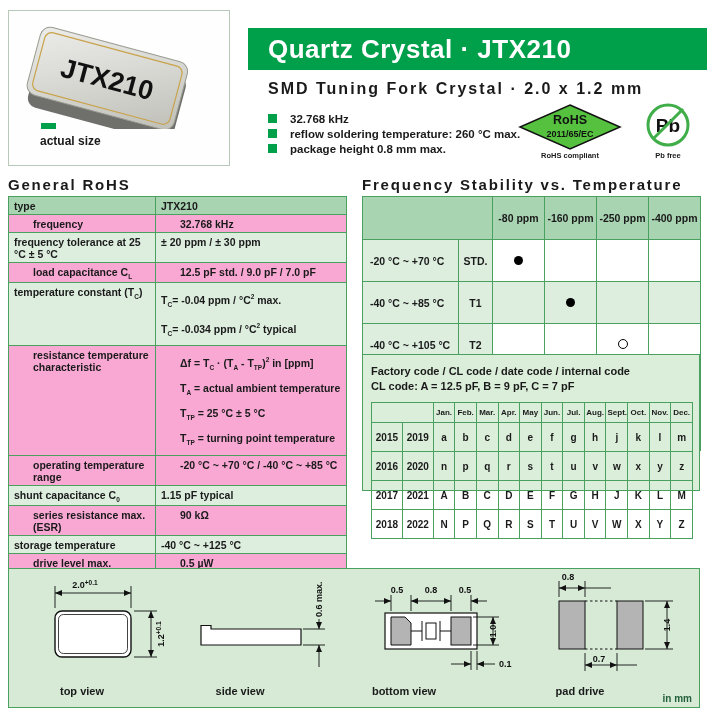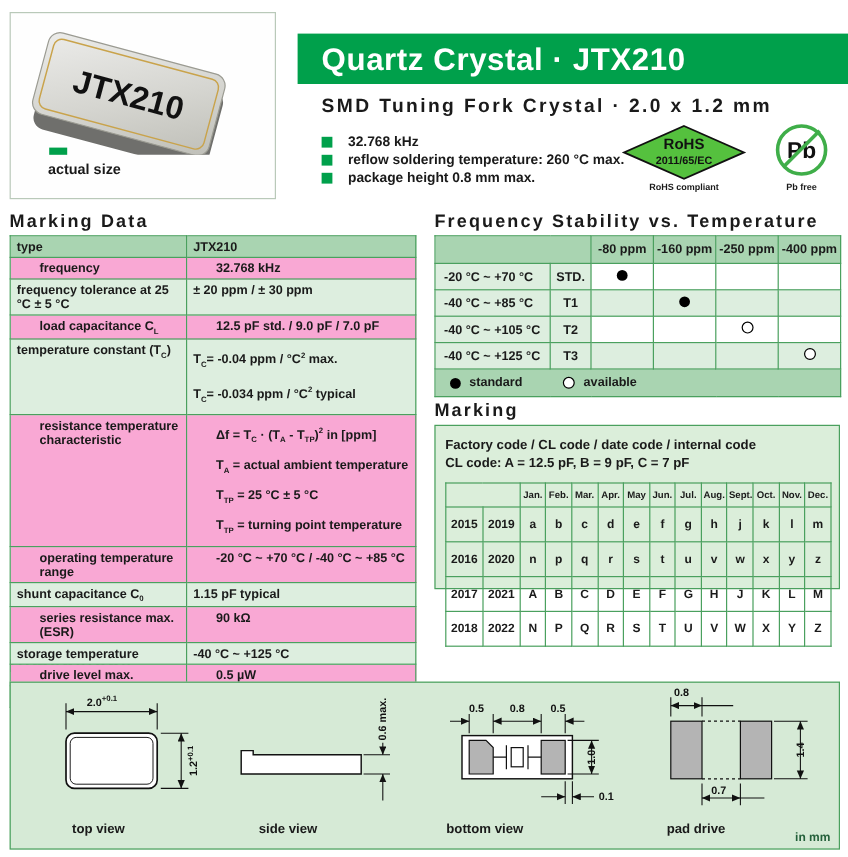--- a/index.html
+++ b/index.html
@@ -33,21 +33,21 @@
   td,th{border:1px solid var(--table-border);vertical-align:top;}
   .gd-table{position:absolute;left:8px;top:196px;width:338px;border:1.5px solid var(--table-border);}
   .gd-table td{font-size:10.5px;font-weight:bold;padding:3px 5px 2px 5px;}
   .gd-table col.c1{width:147px;} .gd-table col.c2{width:191px;}
   .shade-header td{background:var(--header-row-bg);}
   .shade-light td{background:var(--light-row-bg);}
   .shade-white td{background:#f9a8d4;padding-left:24px;}
   .gd-line{line-height:12px;} .gd-line.multi{line-height:21px;}
   sub{font-size:.62em;} sup{font-size:.62em;}
   .fs-table{position:absolute;left:362px;top:196px;width:338px;border:1.5px solid var(--table-border);}
-  .fs-table th,.fs-table td{font-size:10.5px;font-weight:bold;text-align:center;height:19px;vertical-align:middle;padding:1px 2px;}
+  .fs-table th,.fs-table td{font-size:10.5px;font-weight:bold;text-align:center;height:19px;vertical-align:middle;padding:11px 2px;}
   .fs-table col.r1{width:96px;} .fs-table col.r2{width:34px;} .fs-table col.rp{width:52px;}
   .fs-table .range{text-align:left;padding-left:7px;background:var(--light-row-bg);}
   .fs-table .code{background:var(--light-row-bg);}
   .fs-head th{background:var(--header-row-bg);height:20px;}
   .cell-white{background:#fff;} .cell-light{background:var(--light-row-bg);}
   .sym-dot{display:inline-block;width:9px;height:9px;border-radius:50%;background:#000;}
   .sym-circle{display:inline-block;width:8px;height:8px;border-radius:50%;border:1.5px solid #000;background:#fff;box-sizing:content-box;}
   .fs-legend td{background:var(--header-row-bg);text-align:left;height:20px;}
   .fs-legend .legend-flex{display:flex;gap:34px;align-items:center;padding-left:10px;}
   .fs-legend .legend-item{display:flex;align-items:center;gap:7px;font-size:10.5px;font-weight:bold;}
@@ -135,21 +135,21 @@
 
   <div class="pb-wrap">
     <svg width="46" height="46" viewBox="0 0 46 46">
       <circle cx="23" cy="23" r="20" fill="none" stroke="#3fae49" stroke-width="3"></circle>
       <text x="23" y="30" font-size="19" text-anchor="middle" fill="#3fae49">Pb</text>
       <line x1="8" y1="37" x2="38" y2="7" stroke="#3fae49" stroke-width="3"></line>
     </svg>
   </div>
   <div class="pb-caption">Pb free</div>
 
-  <div class="sec-head" style="left:8px;top:176px;">Marking Data</div>
+  <div class="sec-head" style="left:8px;top:176px;">General RoHS</div>
   <div class="sec-head" style="left:362px;top:176px;">Frequency Stability vs. Temperature</div>
   <div class="sec-head" style="left:362px;top:334px;">Marking</div>
   <div class="sec-head" style="left:8px;top:547px;">Dimensions</div>
 
   <table class="gd-table" id="gd-table">
     <colgroup>
         <col class="c1">
         <col class="c2">
       </colgroup>
     <tbody>

